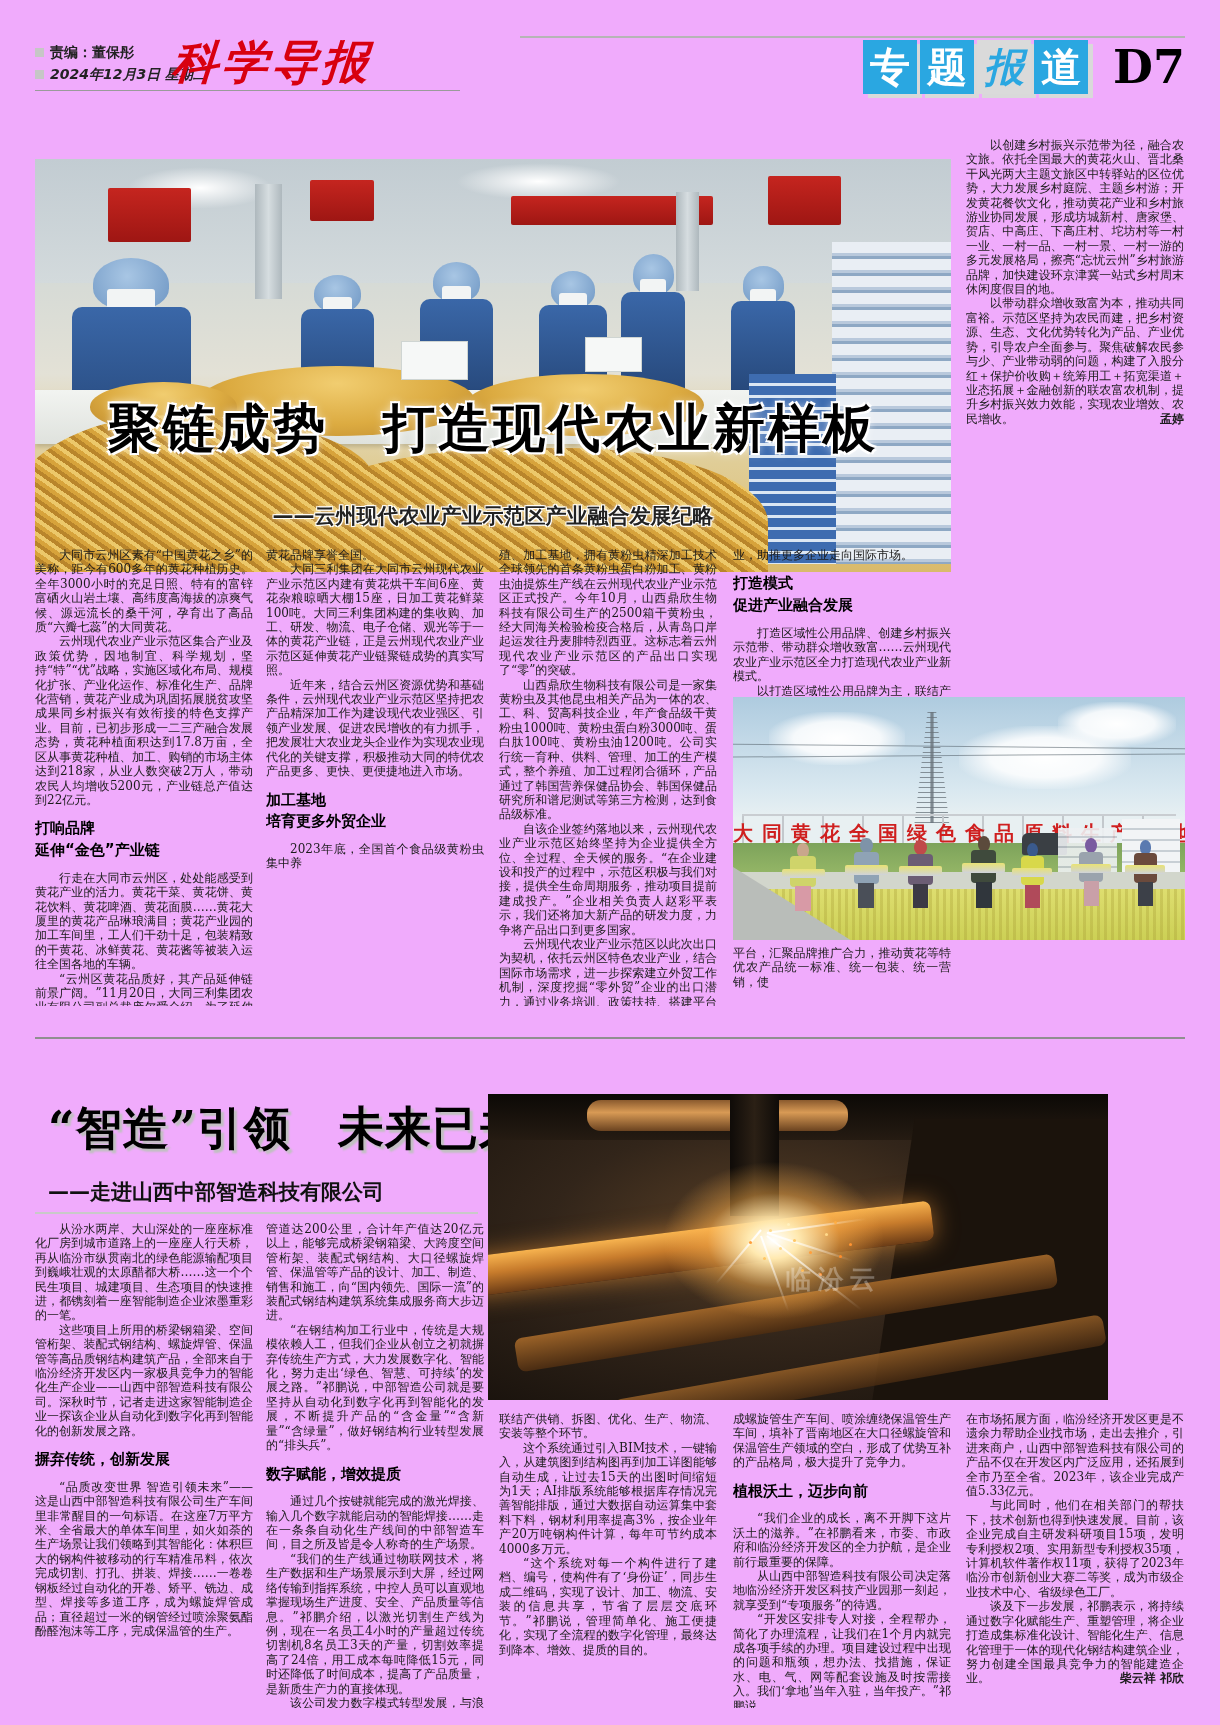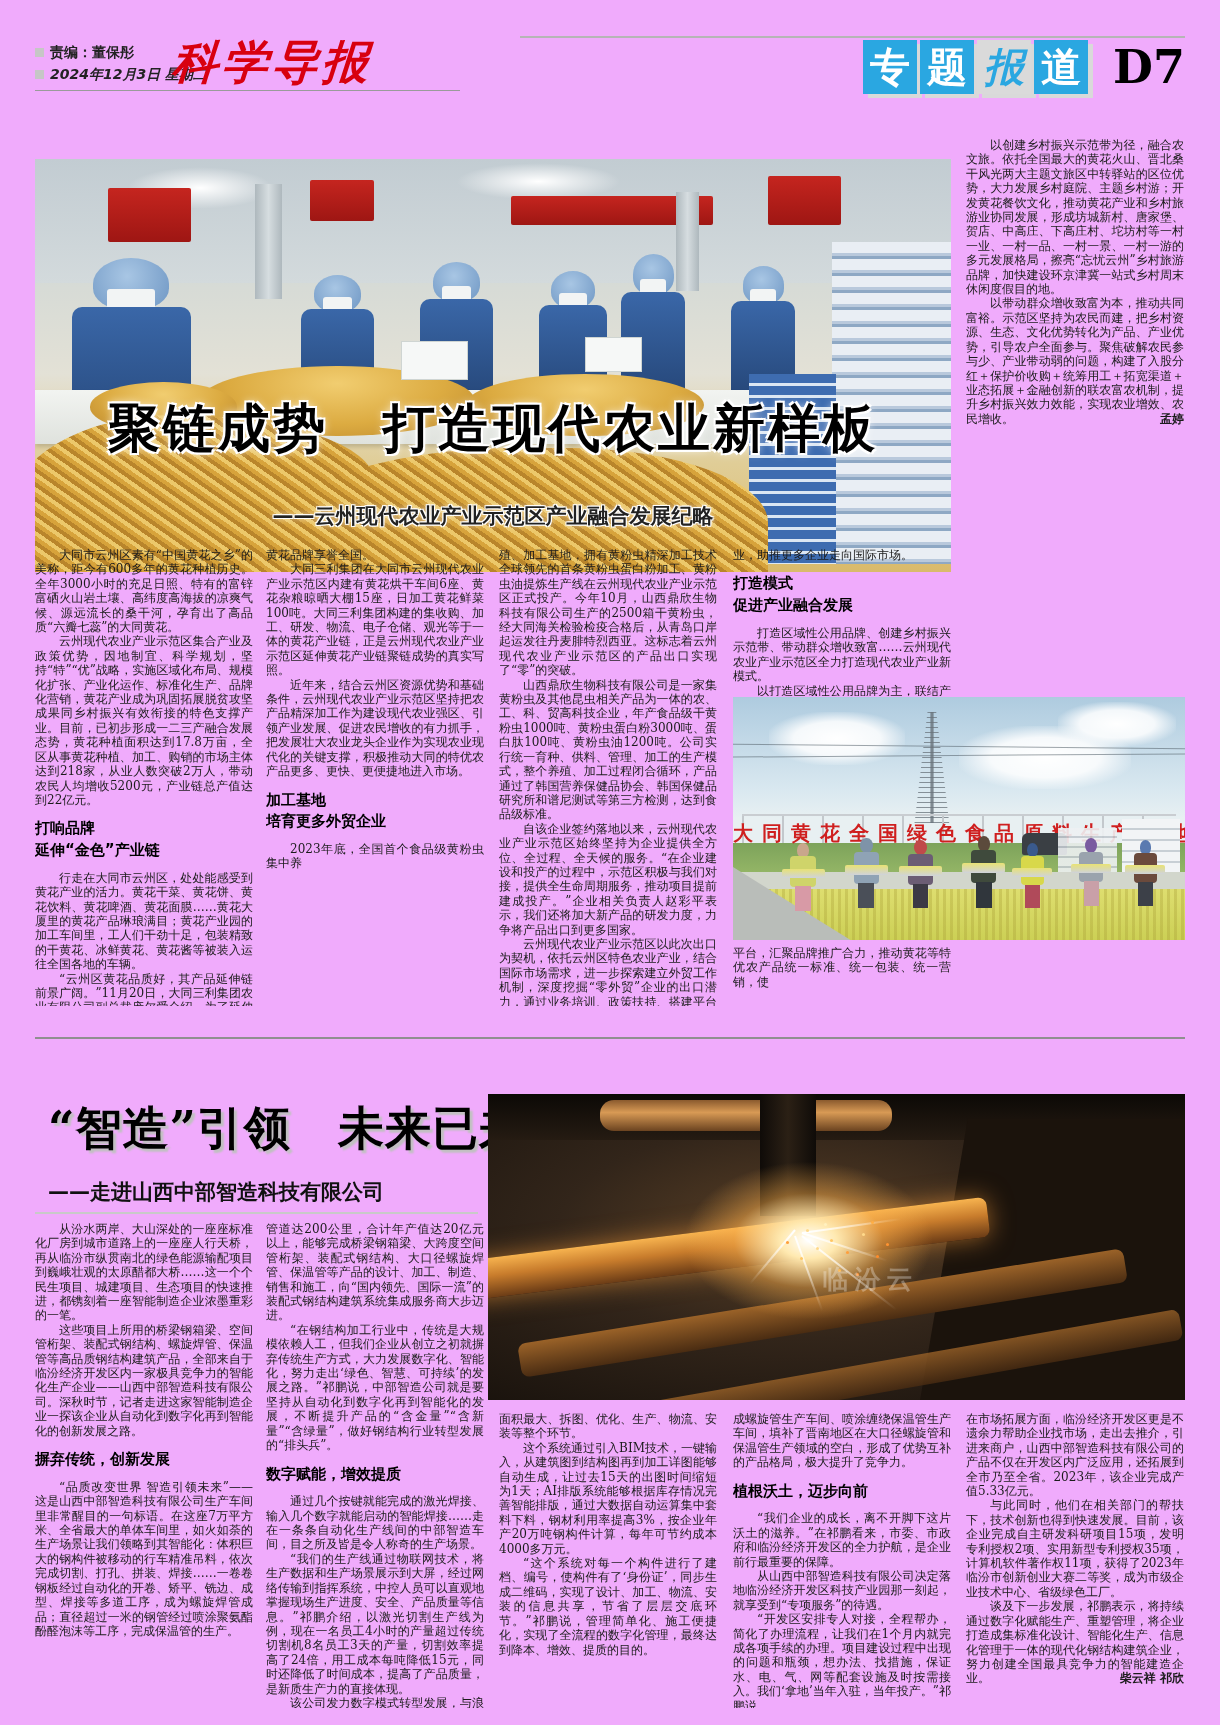--- a/index.html
+++ b/index.html
@@ -271,21 +271,21 @@
         <span class="fl" style="background:#3c4048;"></span>
       </div>
   </div>
 
   <div class="divider" style="top:1037px;"></div>
 
   <div class="abs a2-head" style="left:48px;top:1098px;">“智造”引领　未来已来</div>
   <div class="abs a2-sub" style="left:48px;top:1178px;">——走进山西中部智造科技有限公司</div>
   <div class="abs" style="left:35px;top:1212px;width:443px;height:2px;background:#c9c9c9;"></div>
 
-  <div class="abs photo3" style="left:488px;top:1094px;width:697px;height:306px;">
+  <div class="abs photo3" style="left:488px;top:1094px;width:620px;height:306px;">
     <div class="abs p3-top"></div>
     <div class="abs p3-cyl" style="left:16%;top:2%;width:42%;height:10%;"></div>
     <div class="abs p3-torch" style="left:39%;top:0;width:8%;height:40%;"></div>
     <div class="abs p3-mach" style="left:62%;top:8%;width:38%;height:92%;clip-path:polygon(18% 0,100% 0,100% 100%,0 100%);"></div>
     <div class="abs p3-pipe" style="left:-4%;top:44%;width:76%;height:13%;transform:rotate(-7deg);"></div>
     <div class="abs p3-pipe2" style="left:4%;top:66%;width:88%;height:11%;transform:rotate(-9deg);"></div>
     <div class="abs p3-pipe2" style="left:20%;top:86%;width:80%;height:10%;transform:rotate(-10deg);opacity:.8;"></div>
     <div class="abs p3-burst" style="left:28%;top:22%;width:36%;height:52%;"></div>
     <div class="p3-streak" style="left:45%;top:45%;width:90px;transform:rotate(18deg);"></div>
     <div class="p3-streak" style="left:45%;top:46%;width:120px;transform:rotate(38deg);"></div>
@@ -304,21 +304,21 @@
     </div>
   <div class="col" style="left:266px;top:1222px;height:486px;">
       <p class="para cont">管道达200公里，合计年产值达20亿元以上，能够完成桥梁钢箱梁、大跨度空间管桁架、装配式钢结构、大口径螺旋焊管、保温管等产品的设计、加工、制造、销售和施工，向“国内领先、国际一流”的装配式钢结构建筑系统集成服务商大步迈进。</p>
       <p class="para">“在钢结构加工行业中，传统是大规模依赖人工，但我们企业从创立之初就摒弃传统生产方式，大力发展数字化、智能化，努力走出‘绿色、智慧、可持续’的发展之路。”祁鹏说，中部智造公司就是要坚持从自动化到数字化再到智能化的发展，不断提升产品的“含金量”“含新量”“含绿量”，做好钢结构行业转型发展的“排头兵”。</p>
       <div class="subhead">数字赋能，增效提质</div>
       <p class="para">通过几个按键就能完成的激光焊接、输入几个数字就能启动的智能焊接……走在一条条自动化生产线间的中部智造车间，目之所及皆是令人称奇的生产场景。</p>
       <p class="para">“我们的生产线通过物联网技术，将生产数据和生产场景展示到大屏，经过网络传输到指挥系统，中控人员可以直观地掌握现场生产进度、安全、产品质量等信息。”祁鹏介绍，以激光切割生产线为例，现在一名员工4小时的产量超过传统切割机8名员工3天的产量，切割效率提高了24倍，用工成本每吨降低15元，同时还降低了时间成本，提高了产品质量，是新质生产力的直接体现。</p>
       <p class="para">该公司发力数字模式转型发展，与浪潮集团合作打造了“一键通”智能管理系统，贯穿了</p>
     </div>
   <div class="col" style="left:499px;top:1412px;height:296px;">
-      <p class="para cont">面积最大、拆图、优化、生产、物流、安装等整个环节。</p>
+      <p class="para cont">联结产供销、拆图、优化、生产、物流、安装等整个环节。</p>
       <p class="para">这个系统通过引入BIM技术，一键输入，从建筑图到结构图再到加工详图能够自动生成，让过去15天的出图时间缩短为1天；AI排版系统能够根据库存情况完善智能排版，通过大数据自动运算集中套料下料，钢材利用率提高3%，按企业年产20万吨钢构件计算，每年可节约成本4000多万元。</p>
       <p class="para">“这个系统对每一个构件进行了建档、编号，使构件有了‘身份证’，同步生成二维码，实现了设计、加工、物流、安装的信息共享，节省了层层交底环节。”祁鹏说，管理简单化、施工便捷化，实现了全流程的数字化管理，最终达到降本、增效、提质的目的。</p>
     </div>
   <div class="col" style="left:733px;top:1412px;height:296px;">
       <p class="para cont">成螺旋管生产车间、喷涂缠绕保温管生产车间，填补了晋南地区在大口径螺旋管和保温管生产领域的空白，形成了优势互补的产品格局，极大提升了竞争力。</p>
       <div class="subhead">植根沃土，迈步向前</div>
       <p class="para">“我们企业的成长，离不开脚下这片沃土的滋养。”在祁鹏看来，市委、市政府和临汾经济开发区的全力护航，是企业前行最重要的保障。</p>
       <p class="para">从山西中部智造科技有限公司决定落地临汾经济开发区科技产业园那一刻起，就享受到“专项服务”的待遇。</p>
       <p class="para">“开发区安排专人对接，全程帮办，简化了办理流程，让我们在1个月内就完成各项手续的办理。项目建设过程中出现的问题和瓶颈，想办法、找措施，保证水、电、气、网等配套设施及时按需接入。我们‘拿地’当年入驻，当年投产。”祁鹏说。</p>
     </div>

